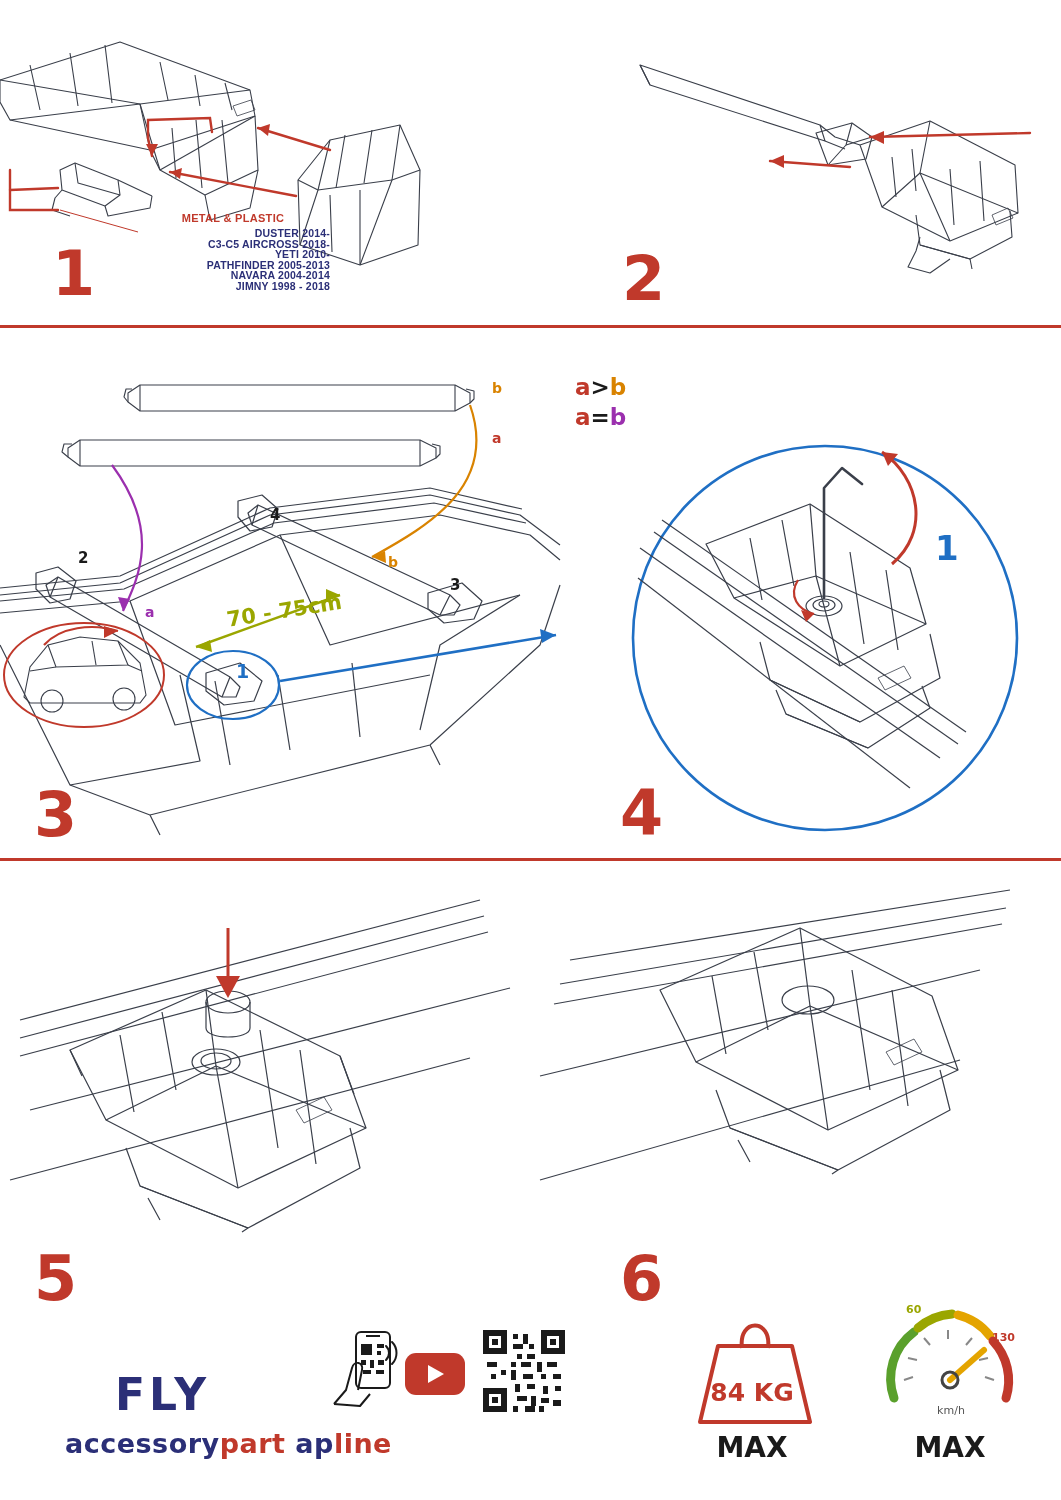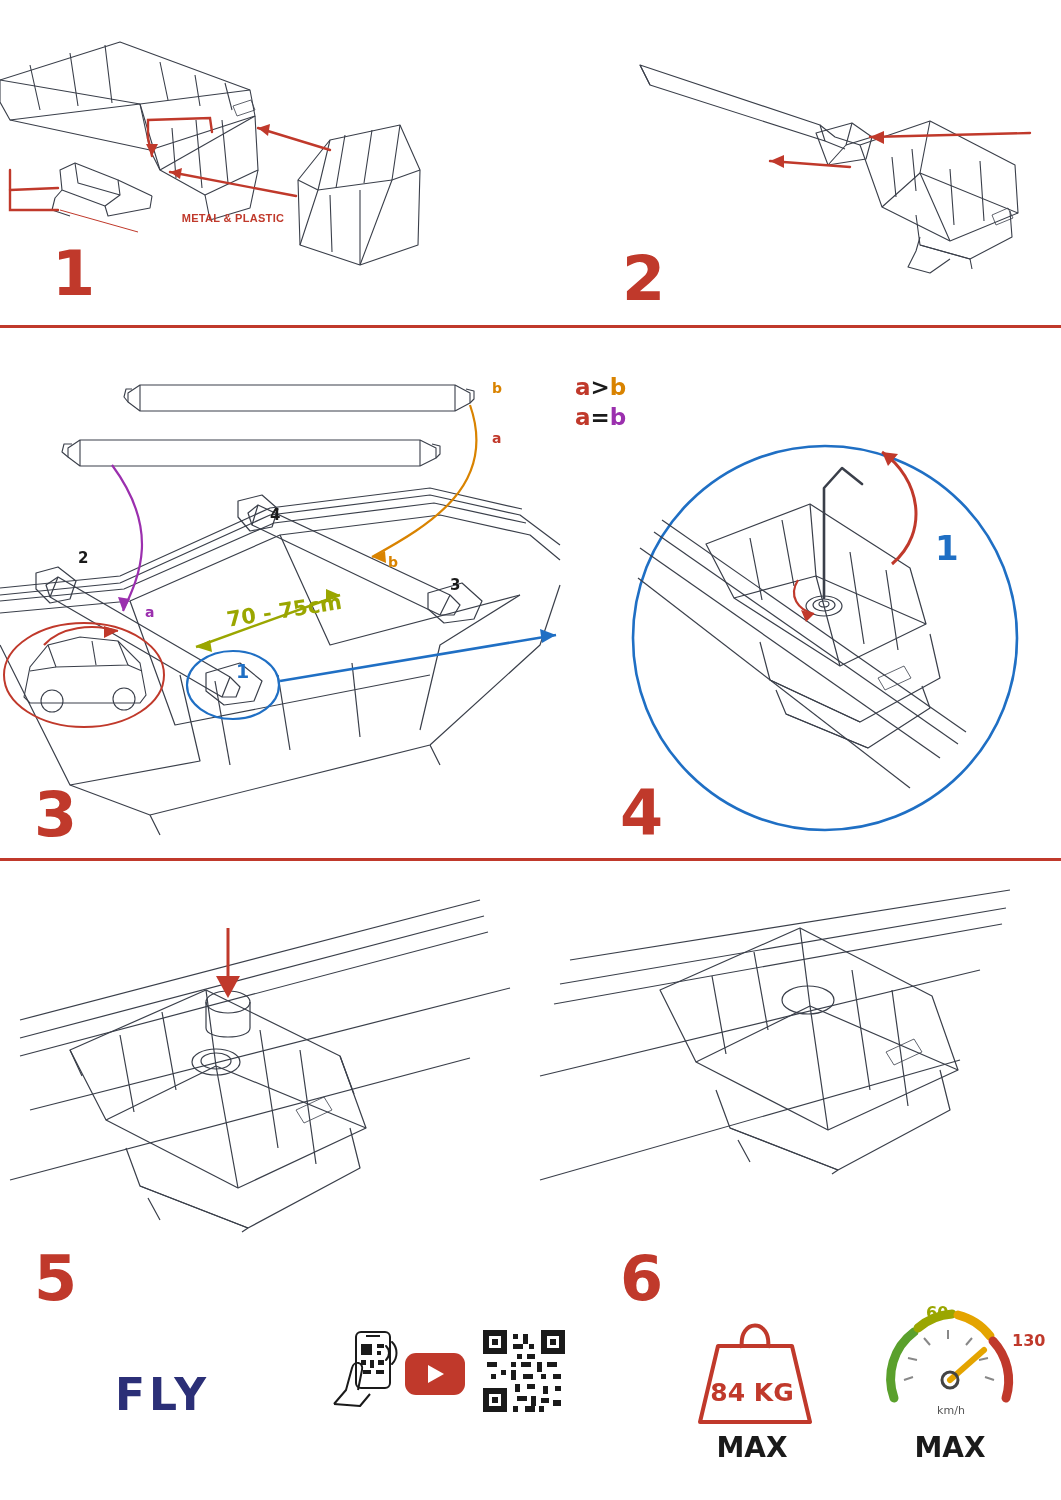--- a/index.html
+++ b/index.html
@@ -75,21 +75,21 @@
     font-family:"DejaVu Sans",sans-serif;font-weight:bold;font-size:28px;color:#1a1a1a;
   }
   .max2{
     position:absolute;left:888px;top:1431px;width:124px;text-align:center;
     font-family:"DejaVu Sans",sans-serif;font-weight:bold;font-size:28px;color:#1a1a1a;
   }
   .speed-label{
     position:absolute;left:906px;top:1404px;width:90px;text-align:center;
     font-family:"DejaVu Sans",sans-serif;font-size:11px;color:#555;
   }
-  .gauge-tick{position:absolute;font-family:"DejaVu Sans",sans-serif;font-weight:bold;font-size:16px;color:#9aa600;margin-left:20px;}
+  .gauge-tick{position:absolute;font-family:"DejaVu Sans",sans-serif;font-weight:bold;font-size:11px;color:#9aa600;}
   .gauge-tick.right{color:#c0392b;}
 
   
   .qr{position:absolute;left:483px;top:1330px;width:82px;height:82px;background:#fff;}
   .qr i{position:absolute;background:#1a1a1a;display:block;}
 
   .yt{position:absolute;left:405px;top:1353px;width:60px;height:42px;background:#c0392b;border-radius:11px;}
   .yt:after{content:"";position:absolute;left:23px;top:12px;border-left:16px solid #fff;border-top:9px solid transparent;border-bottom:9px solid transparent;}
 
   .phone-icon{position:absolute;left:330px;top:1328px;}
@@ -152,20 +152,28 @@
         <polygon points="152,136 146,124 158,124"></polygon>
       </g>
 
       <g fill="none" stroke="#c0392b" stroke-width="1">
         <path d="M60 190 L138 212"></path>
       </g>
     </svg>
   </div>
 
   <div class="metalplastic">METAL &amp; PLASTIC</div>
+  <div class="carlist">
+    <div>DUSTER 2014-</div>
+    <div>C3-C5 AIRCROSS 2018-</div>
+    <div>YETI 2010-</div>
+    <div>PATHFINDER 2005-2013</div>
+    <div>NAVARA 2004-2014</div>
+    <div>JIMNY 1998 - 2018</div>
+  </div>
 
   <div class="stepnum" style="left:52px;top:243px;font-size:62px;">1</div>
 
   <div class="panel" style="left:620px;top:45px;width:430px;height:230px;">
     <svg width="430" height="230" viewBox="0 0 430 230">
       <g fill="none" stroke="#3a3f4a" stroke-width="1.1" stroke-linejoin="round">
 
         <path d="M20 20 L200 80 L205 96 L30 40 Z"></path>
         <path d="M20 20 L30 40"></path>
         <path d="M200 80 L215 92 L240 100"></path>
@@ -415,20 +423,23 @@
         <ellipse cx="268" cy="120" rx="26" ry="14"></ellipse>
 
         <path d="M346 172 l28 -13 l8 13 l-28 13 z" stroke-width="0.8"></path>
       </g>
     </svg>
   </div>
 
   <div class="stepnum" style="left:620px;top:1248px;font-size:62px;">6</div>
 
   <div class="fly">FLY</div>
+  <div class="brandline">
+    <span class="accessory">accessory</span><span class="part">part</span><span style="color:#2b2f77;">&nbsp;</span><span class="ap">ap</span><span class="line">line</span>
+  </div>
 
   <div class="phone-icon">
     <svg width="70" height="80" viewBox="0 0 70 80">
       <g fill="none" stroke="#1a1a1a" stroke-width="2" stroke-linejoin="round">
         <rect x="26" y="4" width="34" height="56" rx="5"></rect>
         <path d="M36 8 L50 8"></path>
         <path d="M4 76 L16 62 L22 40 C24 32 34 34 32 42 L28 62"></path>
         <path d="M4 76 L30 78 L40 66"></path>
       </g>
       <g fill="#1a1a1a">

